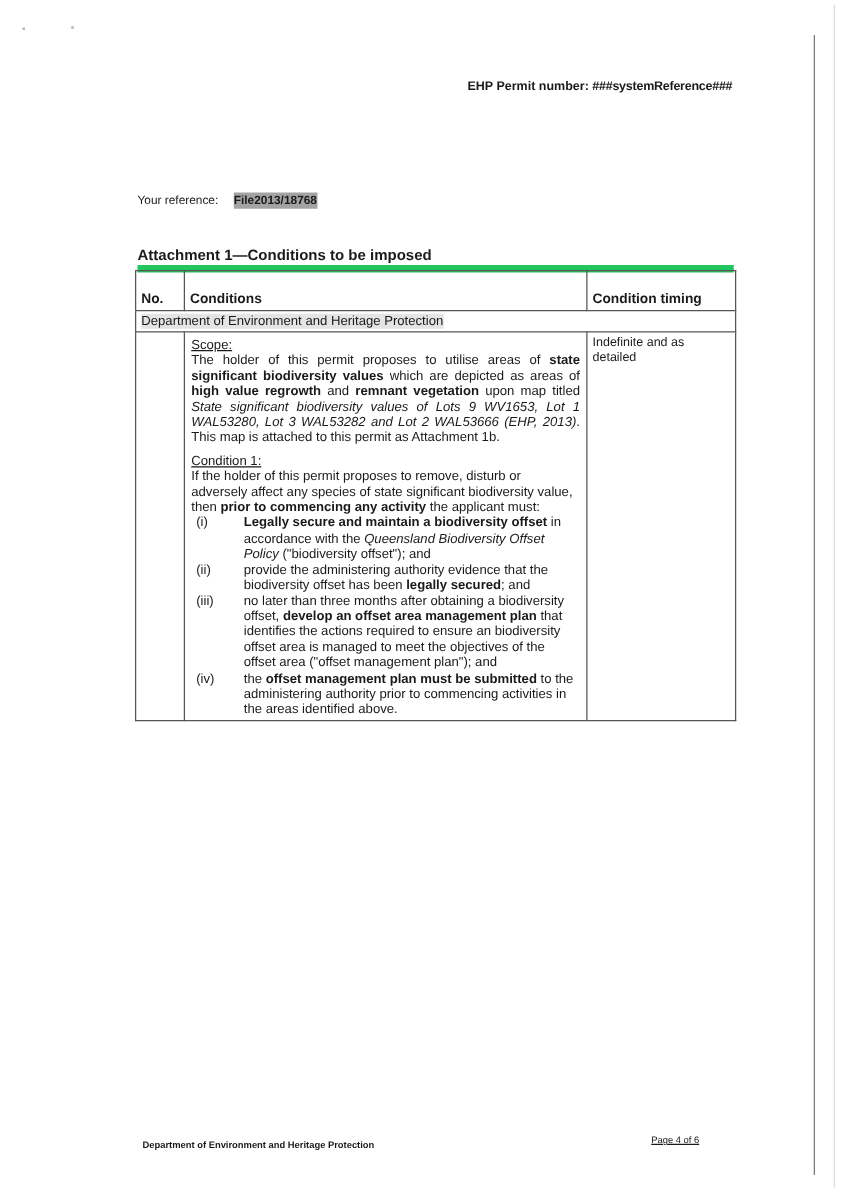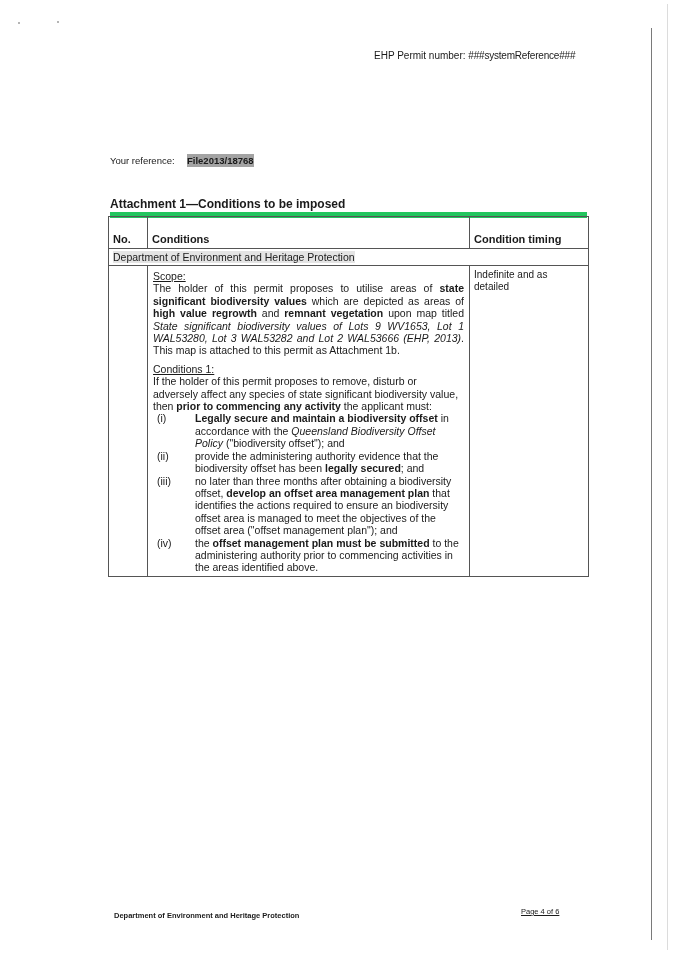--- a/index.html
+++ b/index.html
@@ -4,21 +4,21 @@
 <style>
   html, body { margin: 0; padding: 0; background: #ffffff; }
   body {
     width: 675px; height: 954px; position: relative; overflow: hidden;
     font-family: "Liberation Sans", sans-serif; color: #1a1a1a;
   }
   .edge-line { position: absolute; left: 651px; top: 28px; width: 1px; height: 912px; background: #7a7a7a; }
   .edge-faint { position: absolute; left: 667px; top: 4px; width: 1px; height: 946px; background: #dcdcdc; }
   .speck { position: absolute; width: 2px; height: 2px; background: #b5b5b5; }
 
-  .permit-number { position: absolute; left: 374px; top: 50px; font-size: 10px; font-weight: normal; }
+  .permit-number { position: absolute; left: 374px; top: 64px; font-size: 10px; font-weight: bold; }
   .permit-number .ref { letter-spacing: -0.2px; }
 
   .refs { position: absolute; left: 110px; top: 134px; font-size: 9.5px; line-height: 13px; }
   .ref-row { display: flex; }
   .ref-label { width: 77px; flex: none; }
   .ref-row.your { margin-top: 20px; }
   .hl { background: #a3a3a3; font-weight: bold; }
 
   .attach-title {
     position: absolute; left: 110px; top: 197px; width: 477px;
@@ -87,21 +87,21 @@
     <td colspan="3"><span class="dept-hl">Department of Environment and Heritage Protection</span></td>
   </tr>
   <tr>
     <td></td>
     <td class="cond-body">
       <div class="blk">
         <span class="heading-u">Scope:</span>
         <div class="justify"><span>The holder of this permit proposes to utilise areas of </span><b>state significant biodiversity values</b><span> which are depicted as areas of </span><b>high value regrowth</b><span> and </span><b>remnant vegetation</b><span> upon map titled </span><i>State significant biodiversity values of Lots 9 WV1653, Lot 1 WAL53280, Lot 3 WAL53282 and Lot 2 WAL53666 (EHP, 2013)</i><span>. This map is attached to this permit as Attachment 1b.</span></div>
       </div>
       <div>
-        <span class="heading-u">Conditions 1:</span>
+        <span class="heading-u">Condition 1:</span>
         <div><span>If the holder of this permit proposes to remove, disturb or adversely affect any species of state significant biodiversity value, then </span><b>prior to commencing any activity</b><span> the applicant must:</span></div>
         <div class="item">
           <span class="num">(i)</span>
           <span class="txt"><b>Legally secure and maintain a biodiversity offset</b><span> in accordance with the </span><i>Queensland Biodiversity Offset Policy</i><span> ("biodiversity offset"); and</span></span>
         </div>
         <div class="item">
           <span class="num">(ii)</span>
           <span class="txt"><span>provide the administering authority evidence that the biodiversity offset has been </span><b>legally secured</b><span>; and</span></span>
         </div>
         <div class="item">

